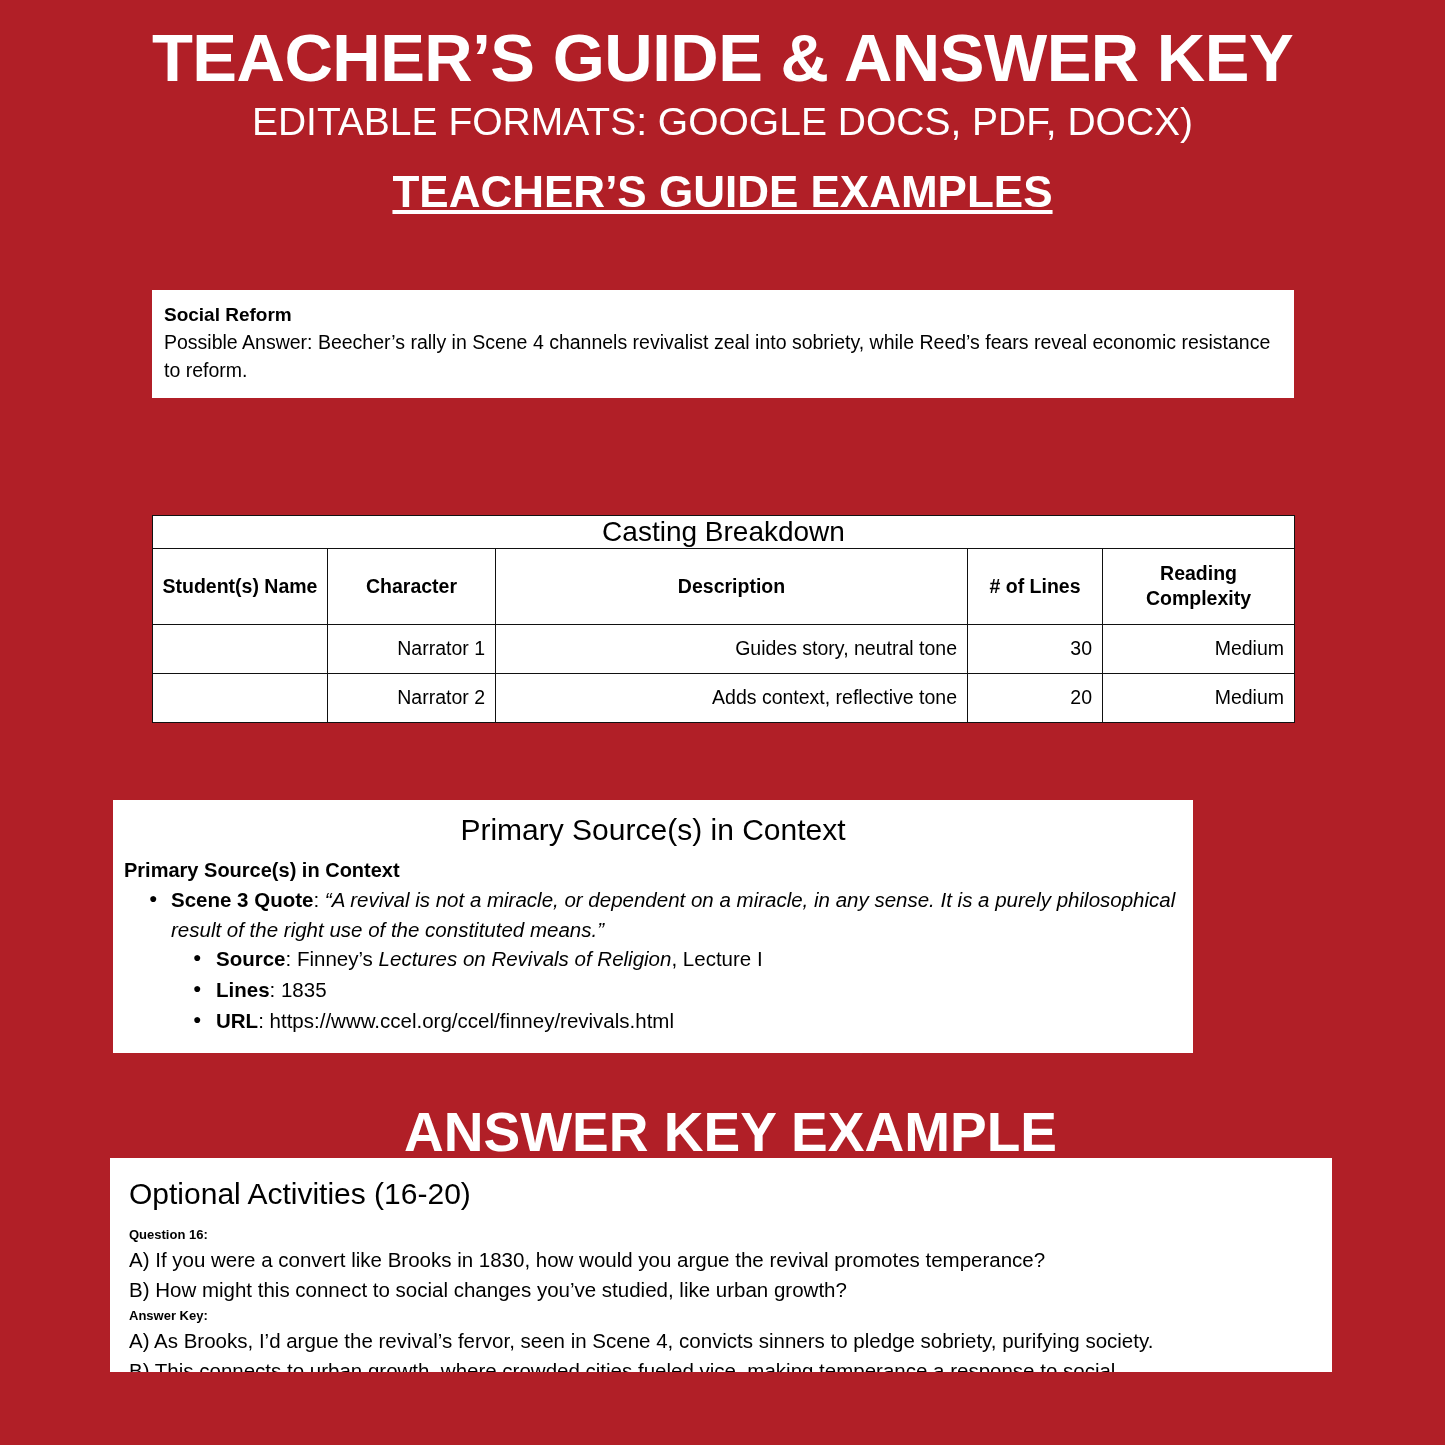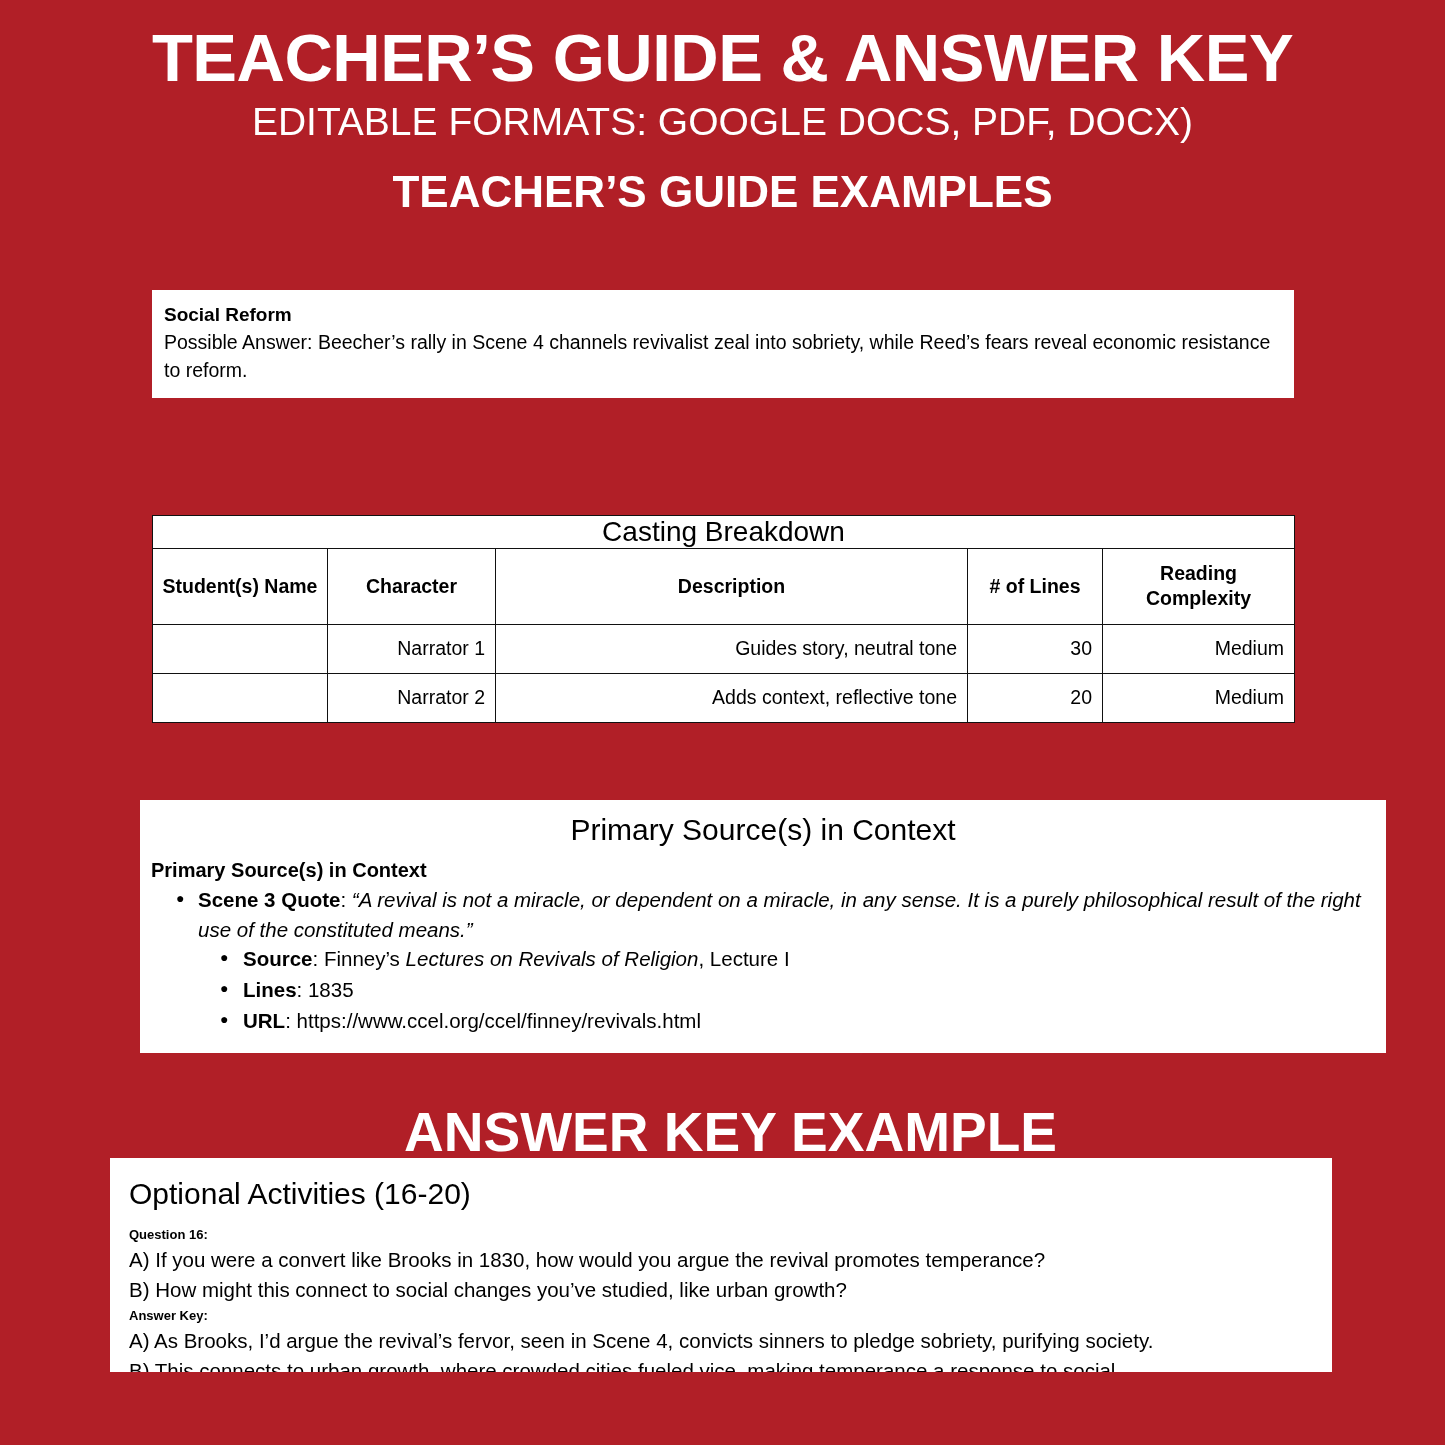--- a/index.html
+++ b/index.html
@@ -40,20 +40,21 @@
     padding-top: 9px;
     text-transform: uppercase;
   }
   .section-title {
     text-align: center;
     color: #ffffff;
     font-size: 44px;
     font-weight: bold;
     padding-top: 22px;
     text-transform: uppercase;
+    text-decoration: underline;
   }
   .answer-key-title {
     text-align: center;
     color: #ffffff;
     font-size: 55px;
     font-weight: bold;
     letter-spacing: 0px;
     text-transform: uppercase;
   }
 
@@ -124,23 +125,22 @@
   .col-char { width: 168px; }
   .col-desc { width: 472px; }
   .col-lines { width: 135px; }
   .col-read  { width: 192px; }
 
   
   .card-primary {
     position: absolute;
     left: 113px;
     top: 800px;
-    width: 1246px;
+    width: 1080px;
     padding: 6px 0 16px 0;
-    margin-left: 27px;
   }
   .card-primary .ps-title {
     text-align: center;
     font-size: 30px;
     line-height: 1.3;
     padding: 4px 0 10px 0;
   }
   .card-primary .ps-sub {
     font-size: 20px;
     font-weight: bold;

